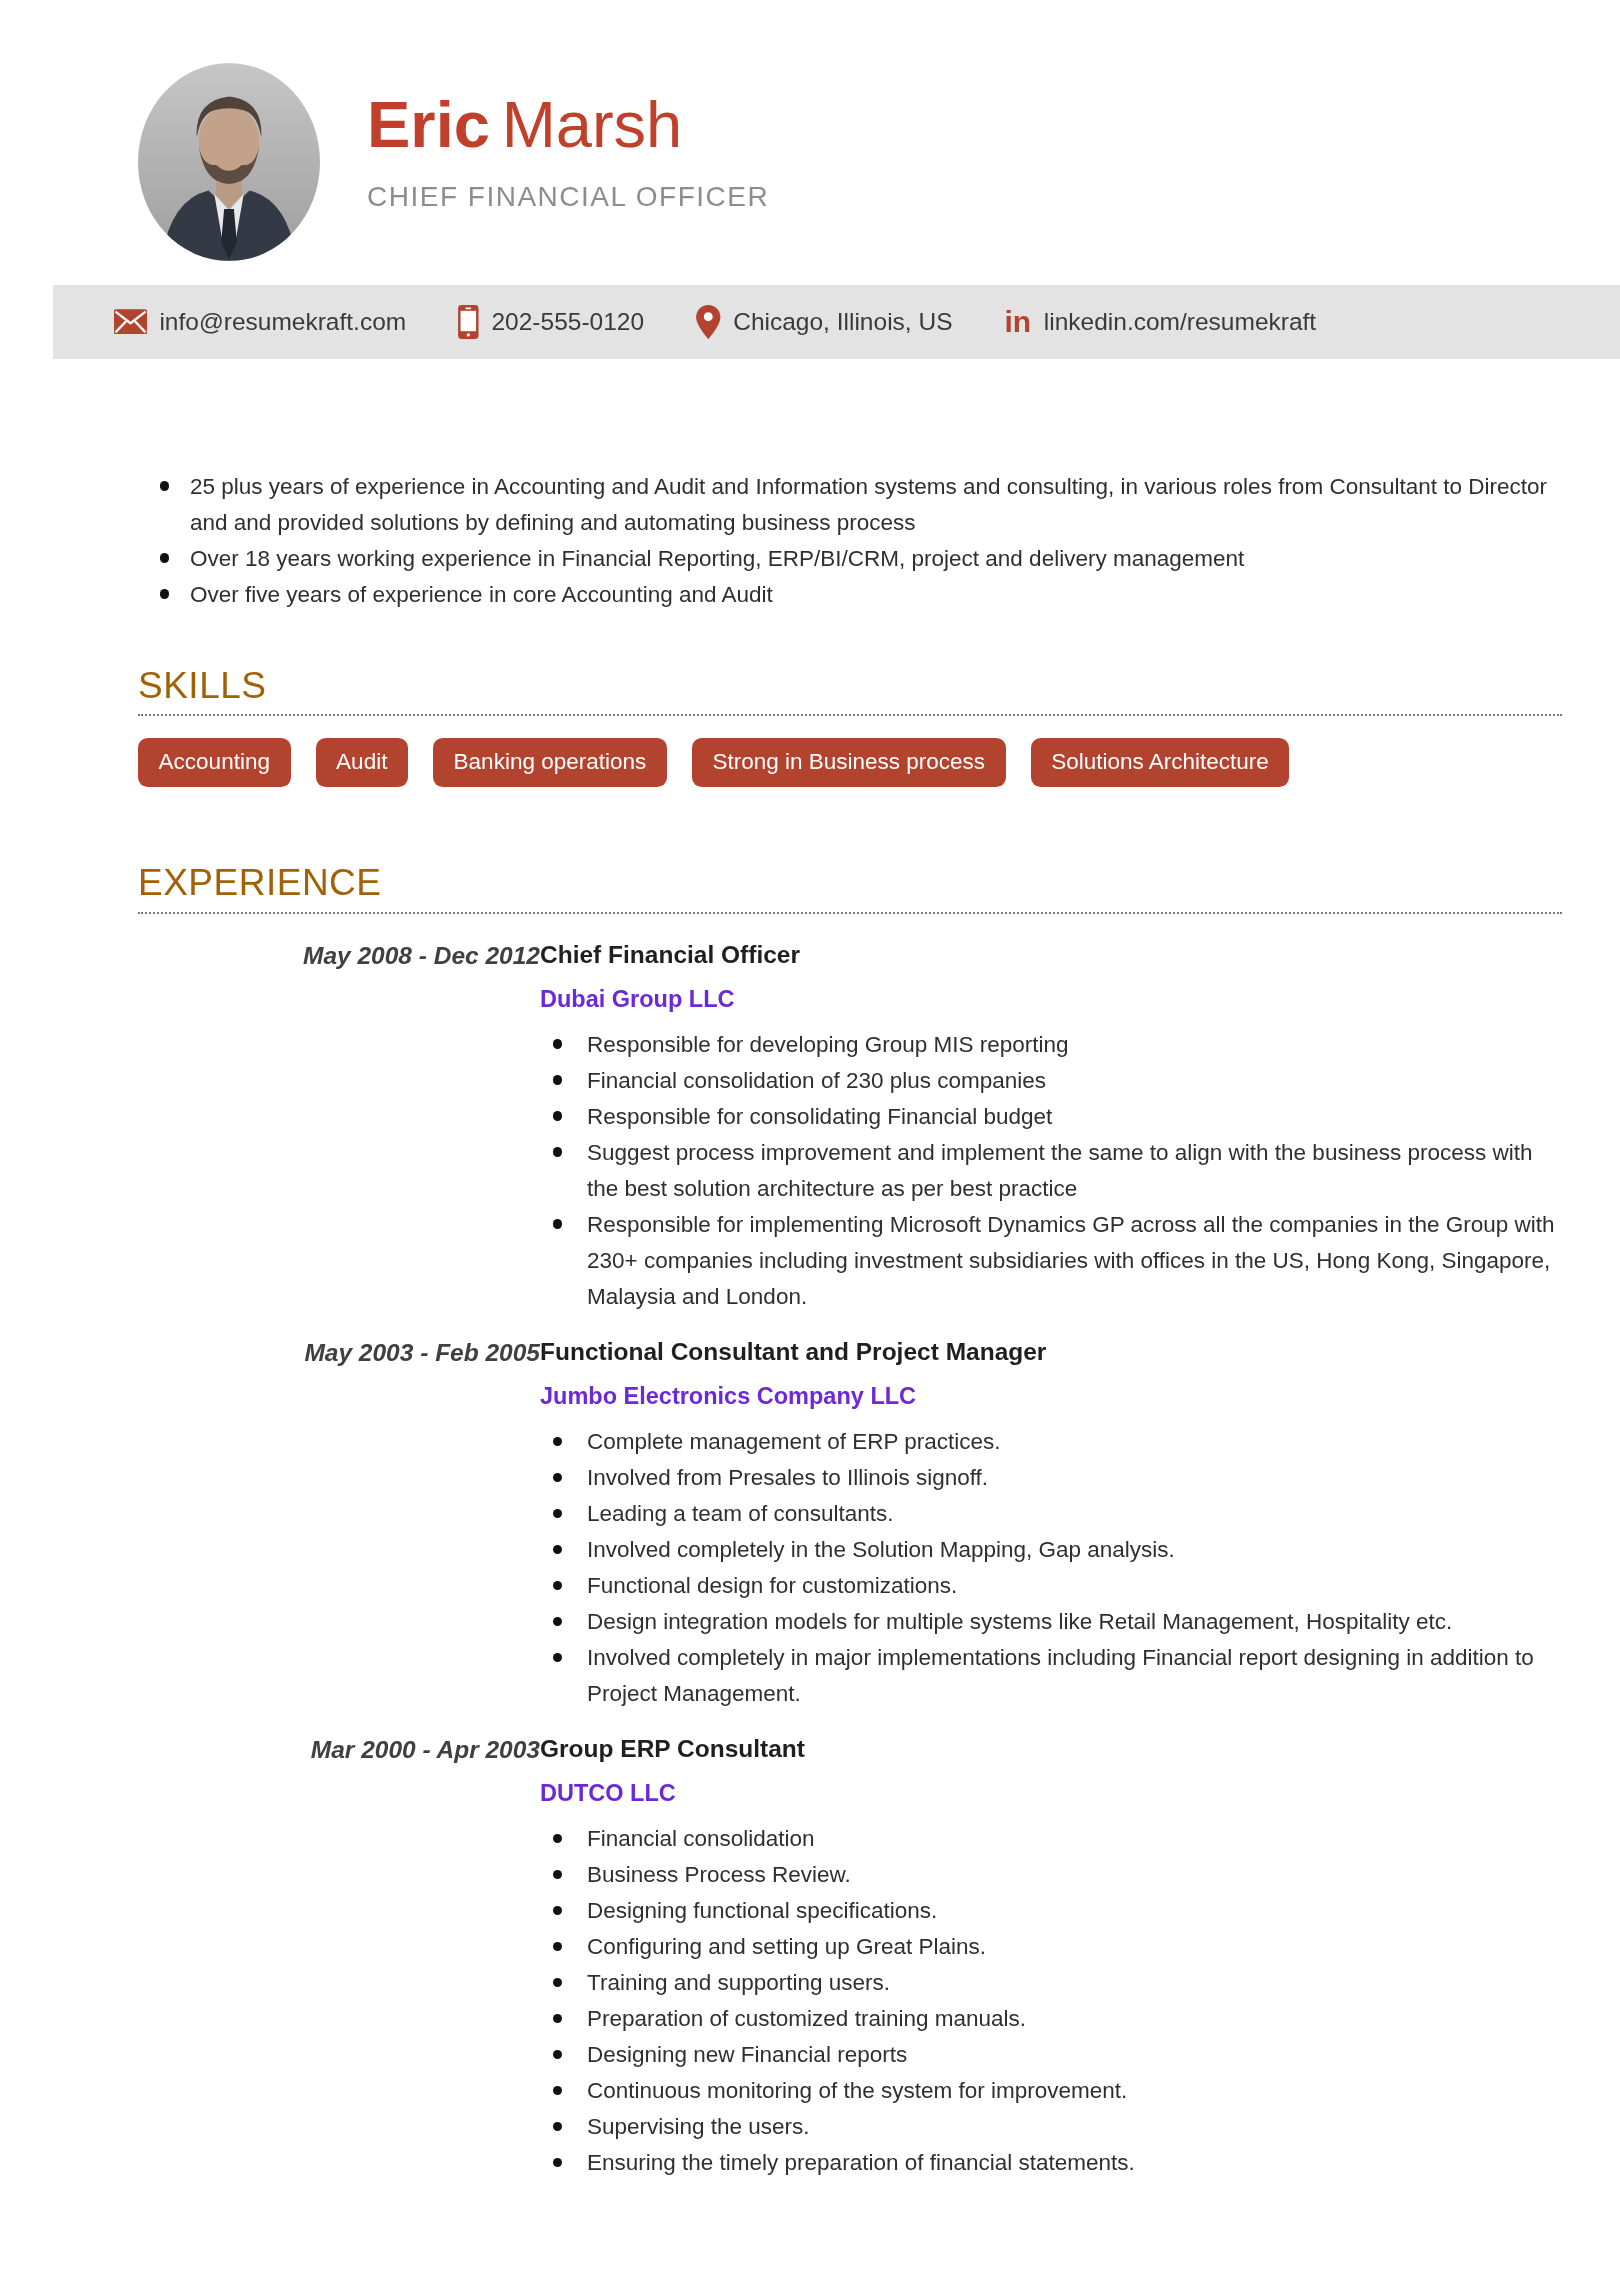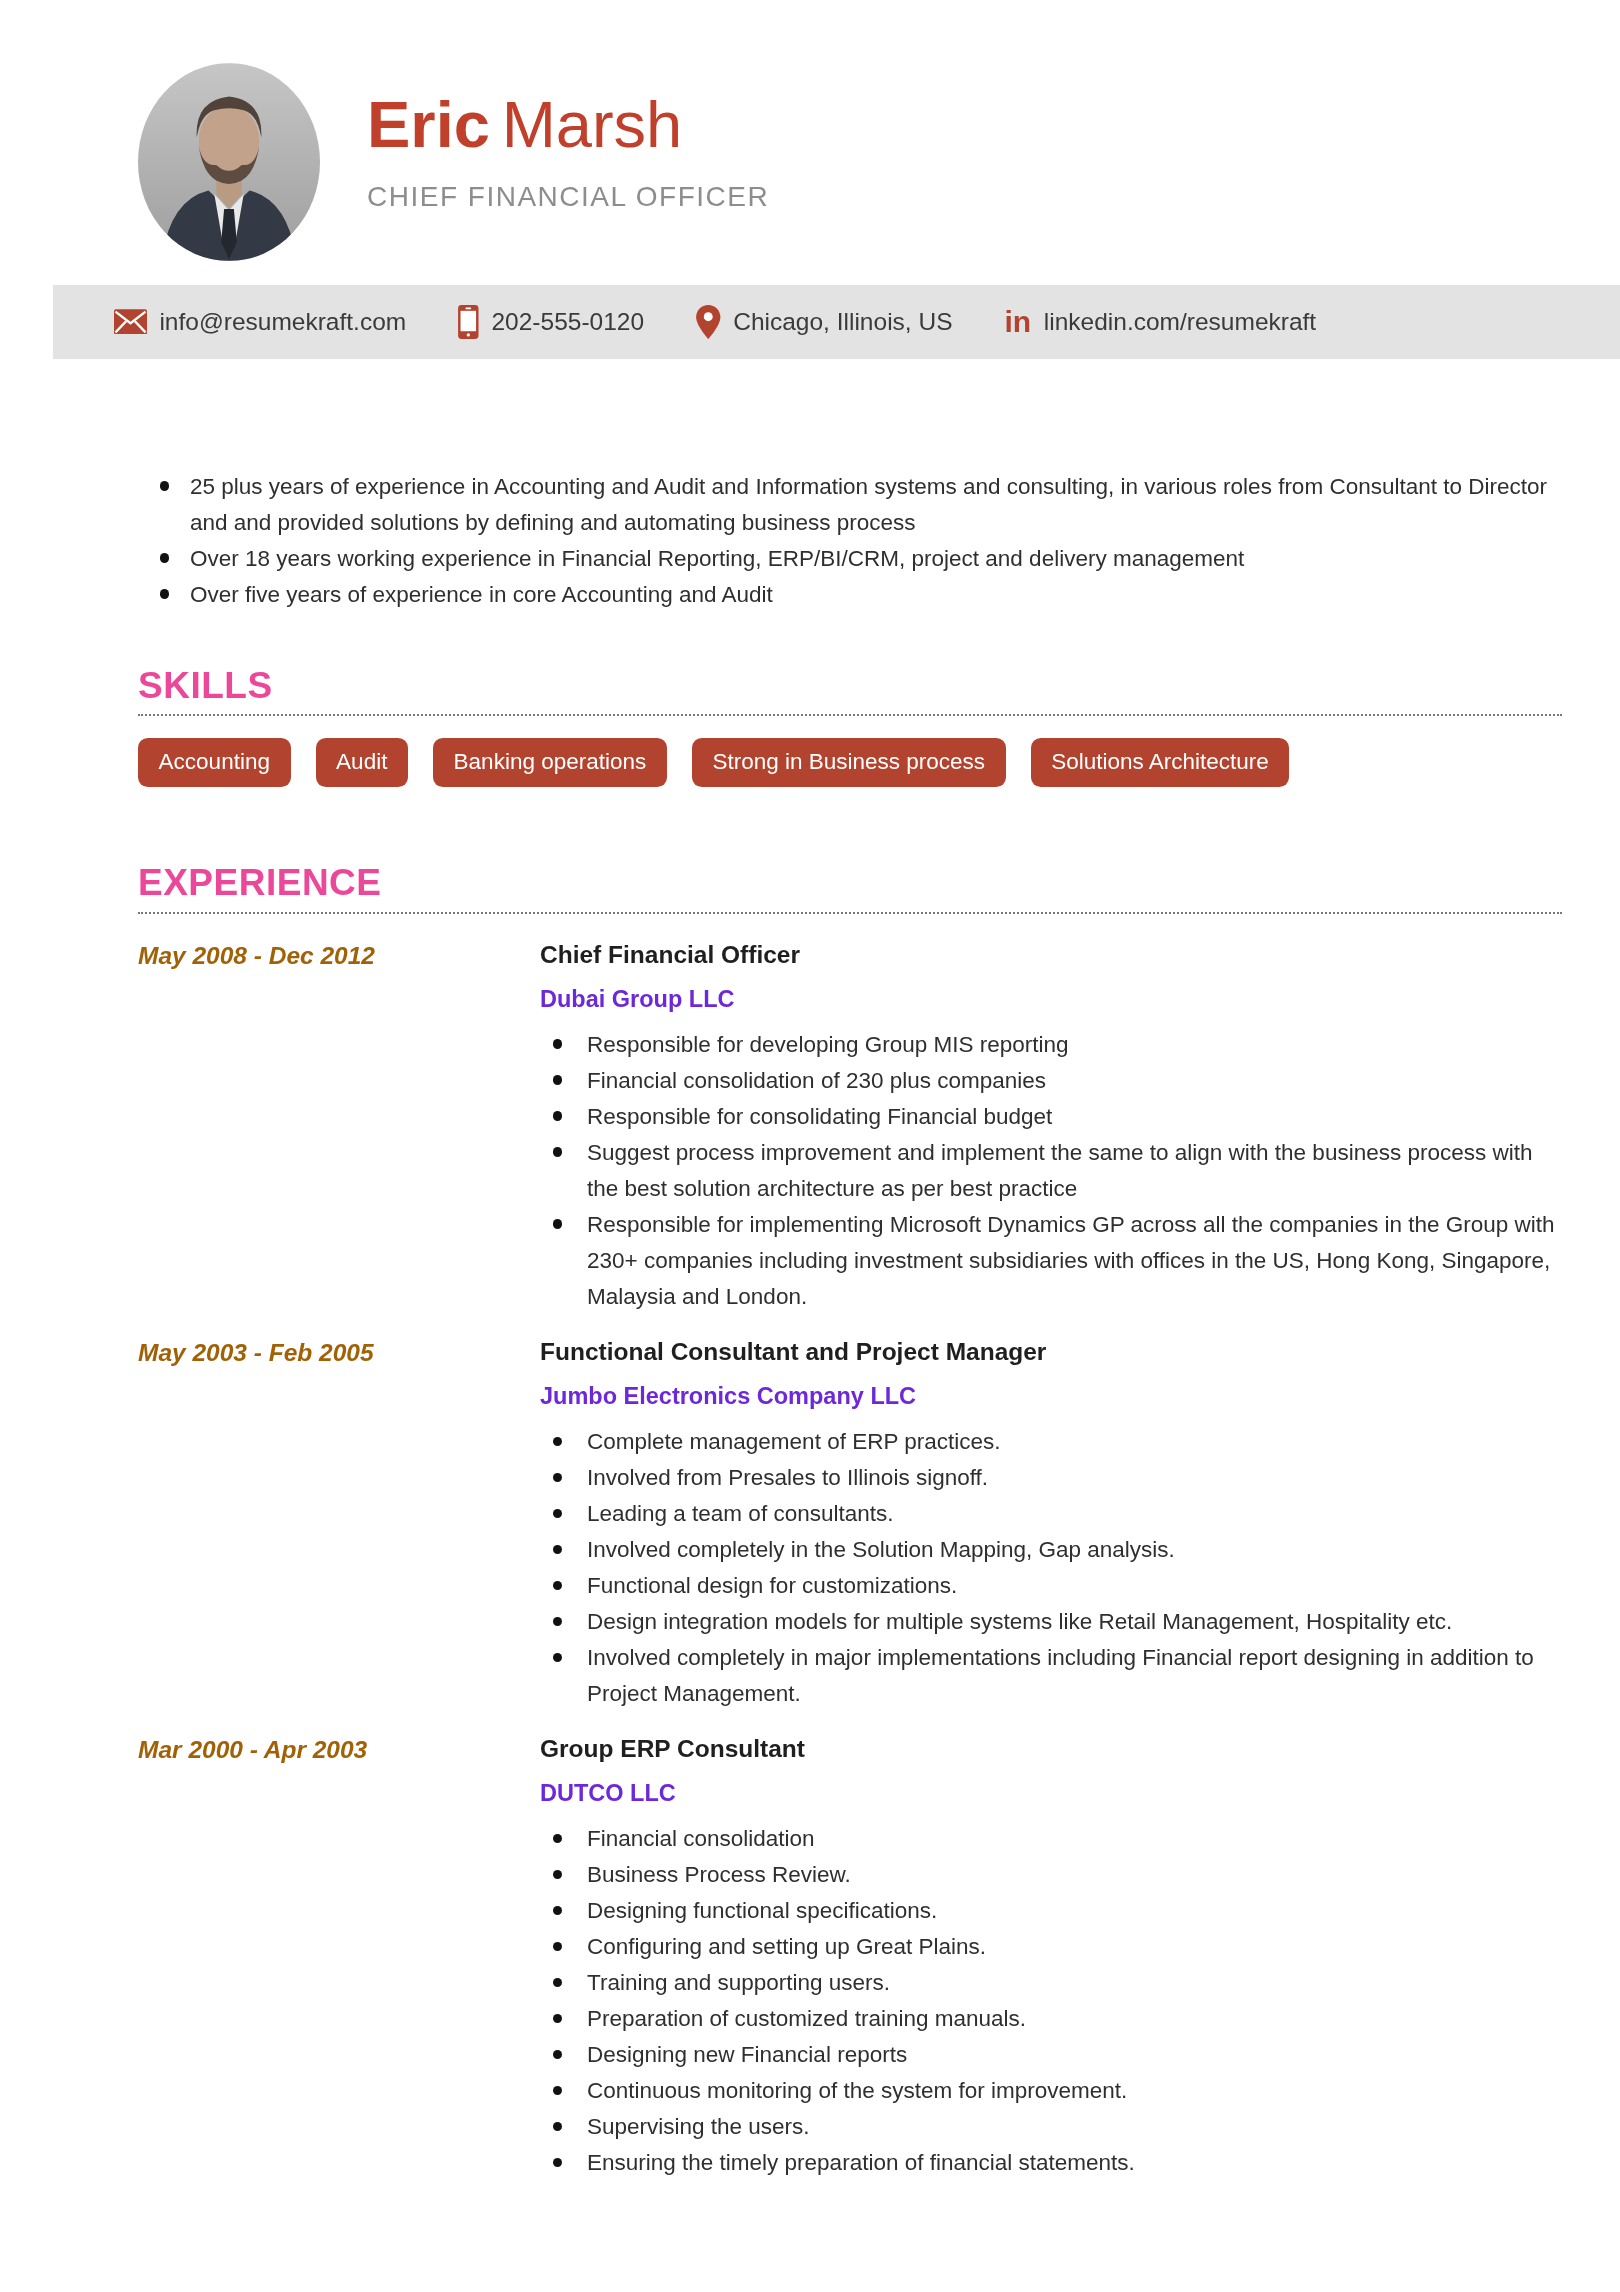--- a/index.html
+++ b/index.html
@@ -86,23 +86,23 @@
     top: 12.7px;
     width: 9.8px;
     height: 9.8px;
     border-radius: 50%;
     background: #111111;
   }
   .summary { margin-top: 110px; }
 
   .section-heading {
     font-size: 37px;
-    font-weight: 700;
+    font-weight: 400;
     letter-spacing: 0.5px;
-    color: #ec4899;
+    color: #a16207;
     line-height: 1.1;
   }
   .divider {
     border: none;
     border-top: 2.9px dotted #777777;
     margin: 7.8px 0 0 0;
   }
   .section-skills { margin-top: 53px; }
   .chips { display: flex; gap: 25px; margin-top: 22.5px; text-align: right; }
   .chips span {
@@ -119,22 +119,23 @@
   .job {
     display: grid;
     grid-template-columns: 402px 1fr;
     margin-top: 27.4px;
   }
   .job + .job { margin-top: 23.5px; }
   .job-dates {
     font-size: 24.5px;
     font-weight: 700;
     font-style: italic;
-    color: #a16207;
+    color: #404040;
     padding-top: 1px;
+    text-align: right;
   }
   .job-title { font-size: 24.5px; font-weight: 600; color: #1f1f1f; line-height: 1.15; }
   .job-company { font-size: 23.5px; font-weight: 600; color: #6d28d9; margin-top: 16.7px; line-height: 1.15; }
   .job-bullets { margin-top: 13.7px; }
   .job-bullets li { padding-left: 47px; }
   .job-bullets li::before { left: 12.7px; }
 </style>
 </head>
 <body>
 

